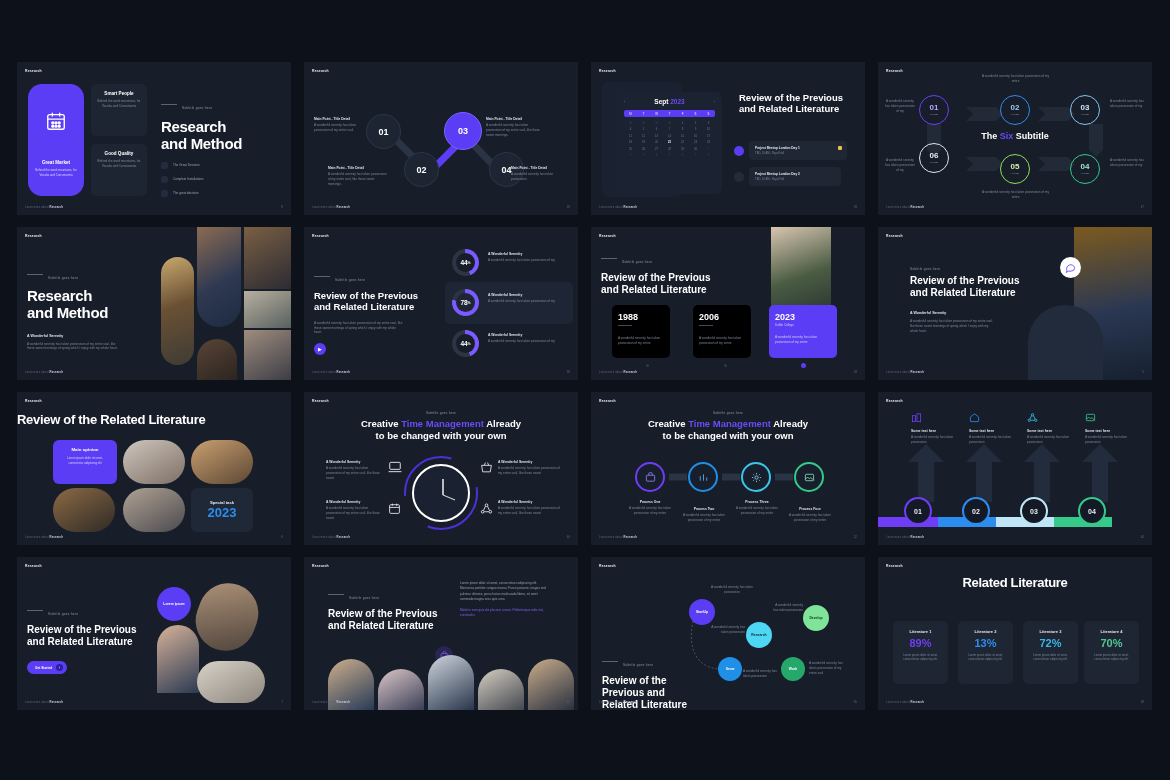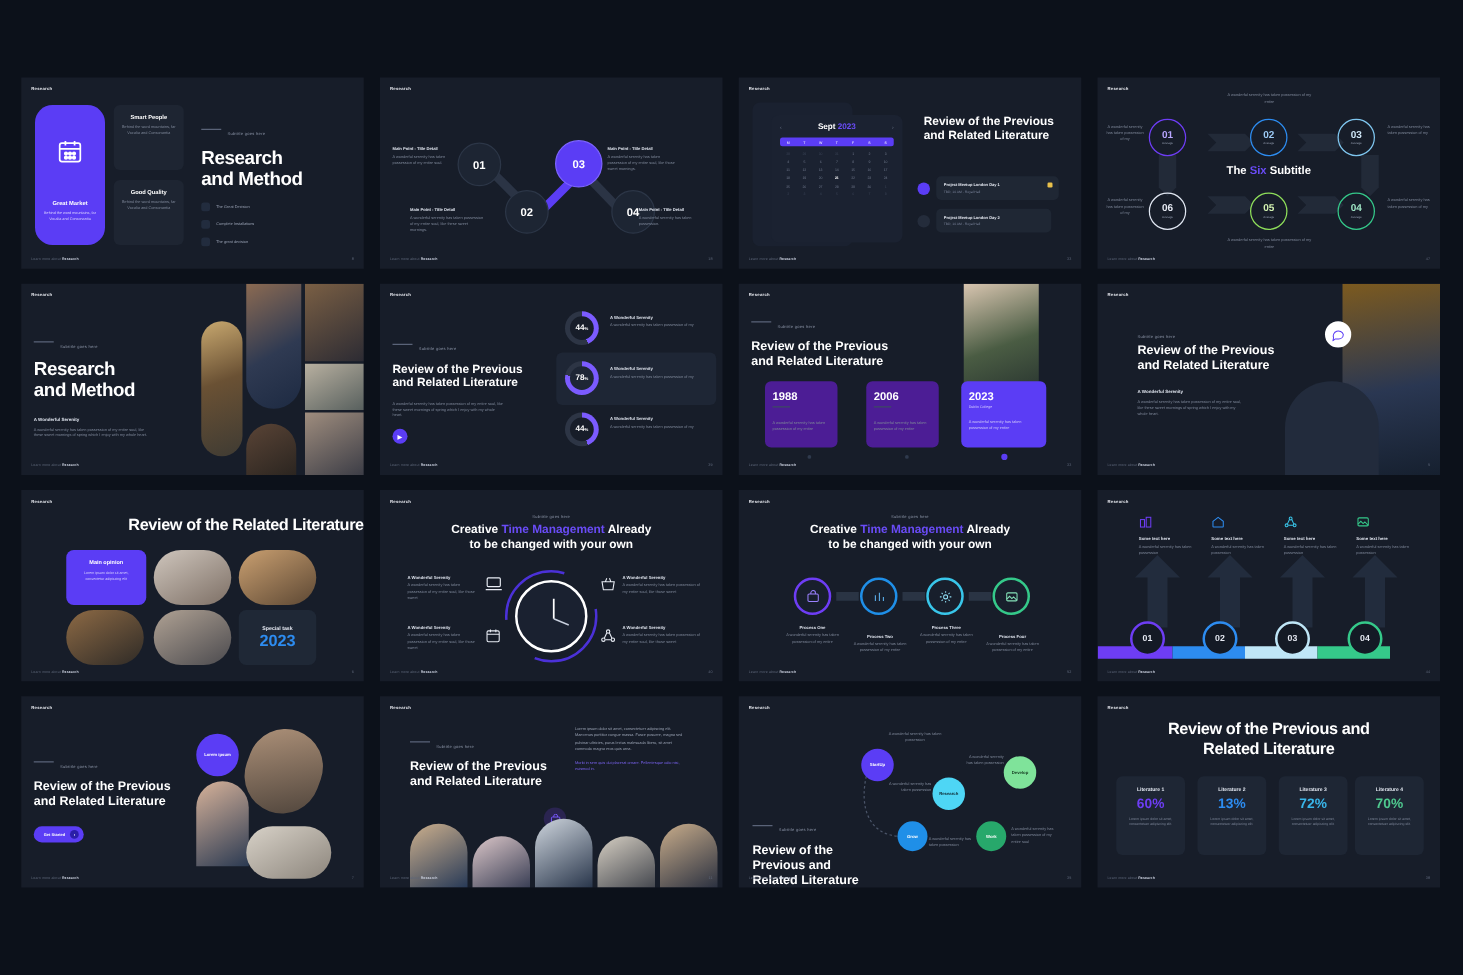--- a/index.html
+++ b/index.html
@@ -74,21 +74,21 @@
            display:flex; align-items:center; justify-content:center; }
   .donut .hole { width:19px; height:19px; border-radius:50%; background:#171d29;
            display:flex; align-items:center; justify-content:center;
            font-size:6.5px; font-weight:bold; color:#fff; }
   .donut .hole sup { font-size:3.4px; }
 
   
   .ph { position:absolute; background:#3a4152; overflow:hidden; }
 
   
-  .yc { position:absolute; width:58px; height:53px; background:#4c1d95; border-radius:5px; padding:7px 6px; }
+  .yc { position:absolute; width:58px; height:53px; background:#000000; border-radius:5px; padding:7px 6px; }
   .yc .y { font-size:9px; font-weight:bold; color:#fff; }
   .yc.act { background:#5b3df5; }
 
   .btn { display:inline-flex; align-items:center; gap:4px; background:#5b3df5; color:#fff;
          border-radius:20px; padding:3px 4px 3px 8px; font-size:3.2px; font-weight:bold; }
   .btn .dot { width:7px; height:7px; border-radius:50%; background:#2b1ea8; display:flex; align-items:center; justify-content:center; font-size:3.5px;}
 
   .lit { position:absolute; width:55px; height:63px; background:#1e2634; border-radius:5px; padding:8px 6px; text-align:center; }
   .lit .t { font-size:4px; font-weight:bold; color:#e3e8f1; }
   .lit .p { font-size:11px; font-weight:bold; margin:3px 0 4px; }
@@ -304,21 +304,21 @@
         <span class="t">Average</span>
       </div>
     <div class="ring" style="left:192px;top:92px;border-color:#35c98a">
         <span class="n" style="color:#9fe6c5">04</span>
         <span class="t">Average</span>
       </div>
     <div class="ring" style="left:122px;top:92px;border-color:#8ede5a">
         <span class="n" style="color:#d2f0b0">05</span>
         <span class="t">Average</span>
       </div>
-    <div class="ring" style="left:41px;top:92px;border-color:#dfe5f0">
+    <div class="ring" style="left:41px;top:81px;border-color:#dfe5f0">
         <span class="n">06</span>
         <span class="t">Average</span>
       </div>
     <div style="position:absolute;left:0;right:0;top:69px;text-align:center;font-size:9px;font-weight:bold;color:#fff">
       <span>The </span><span style="color:#6a4cf7">Six</span><span> Subtitle</span>
     </div>
     <div class="body" style="position:absolute;left:100px;top:12px;width:75px;text-align:center">A wonderful serenity has taken possession of my entire</div>
     <div class="body" style="position:absolute;left:6px;top:37px;width:32px;text-align:center">A wonderful serenity has taken possession of my</div>
     <div class="body" style="position:absolute;left:232px;top:37px;width:34px">A wonderful serenity has taken possession of my</div>
     <div class="body" style="position:absolute;left:232px;top:96px;width:34px">A wonderful serenity has taken possession of my</div>
@@ -432,21 +432,21 @@
       <div class="h3" style="margin-top:4px;font-size:10px">Review of the Previous and Related Literature</div>
       <div class="lbl" style="margin-top:12px;font-size:3.6px">A Wonderful Serenity</div>
       <div class="body" style="margin-top:4px;width:86px">A wonderful serenity has taken possession of my entire soul, like these sweet mornings of spring which I enjoy with my whole heart.</div>
     </div>
     <div class="ftr"><span>Learn more about </span><b>Research</b></div>
     <div class="pg">5</div>
   </div>
 
   <div class="slide">
     <div class="hdr">Research</div>
-    <div style="position:absolute;left:0;right:0;top:20px;text-align:right;font-size:13px;font-weight:bold;color:#fff;letter-spacing:-.3px">Review of the Related Literature</div>
+    <div style="position:absolute;left:0;right:0;top:20px;text-align:left;font-size:13px;font-weight:bold;color:#fff;letter-spacing:-.3px">Review of the Related Literature</div>
     <div style="position:absolute;left:36px;top:48px;width:64px;height:44px;background:#5b3df5;border-radius:6px;padding:7px 7px;text-align:center">
       <div style="font-size:4.4px;font-weight:bold;color:#fff">Main opinion</div>
       <div style="font-size:2.9px;color:#d6cfff;line-height:1.6;margin-top:4px">Lorem ipsum dolor sit amet, consectetur adipiscing elit</div>
     </div>
     <div class="ph" style="left:106px;top:48px;width:62px;height:44px;border-radius:22px;background:linear-gradient(150deg,#cfc6bd,#7d6f65)"></div>
     <div class="ph" style="left:174px;top:48px;width:62px;height:44px;border-radius:22px;background:linear-gradient(150deg,#caa071,#5c4733)"></div>
     <div class="ph" style="left:36px;top:96px;width:62px;height:44px;border-radius:22px;background:linear-gradient(150deg,#8d6a45,#2e2a26)"></div>
     <div class="ph" style="left:106px;top:96px;width:62px;height:44px;border-radius:22px;background:linear-gradient(150deg,#b0a294,#4b4a4e)"></div>
     <div style="position:absolute;left:174px;top:96px;width:62px;height:44px;background:#1f2836;border-radius:6px;display:flex;flex-direction:column;align-items:center;justify-content:center">
       <div style="font-size:4.2px;font-weight:bold;color:#e6eaf3">Special task</div>
@@ -701,26 +701,25 @@
       <div><span class="rule"></span><span class="sub">Subtitle goes here</span></div>
       <div class="h3" style="margin-top:5px;font-size:10px">Review of the Previous and Related Literature</div>
     </div>
     <div class="ftr"><span>Learn more about </span><b>Research</b></div>
     <div class="pg">35</div>
   </div>
 
   <div class="slide">
     <div class="hdr">Research</div>
     <div style="position:absolute;left:0;right:0;top:18px;text-align:center;font-size:13px;font-weight:bold;color:#fff;line-height:1.25;letter-spacing:-.3px">
-      <div>Review of the Previous and</div>
       <div>Related Literature</div>
     </div>
     <div class="lit" style="left:15px;top:64px">
       <div class="t">Literature 1</div>
-      <div class="p" style="color:#6e3df5">60%</div>
+      <div class="p" style="color:#6e3df5">89%</div>
       <div class="d">Lorem ipsum dolor sit amet, consectetuer adipiscing elit.</div>
     </div>
     <div class="lit" style="left:80px;top:64px">
       <div class="t">Literature 2</div>
       <div class="p" style="color:#2d8cf0">13%</div>
       <div class="d">Lorem ipsum dolor sit amet, consectetuer adipiscing elit.</div>
     </div>
     <div class="lit" style="left:145px;top:64px">
       <div class="t">Literature 3</div>
       <div class="p" style="color:#39b6ea">72%</div>

